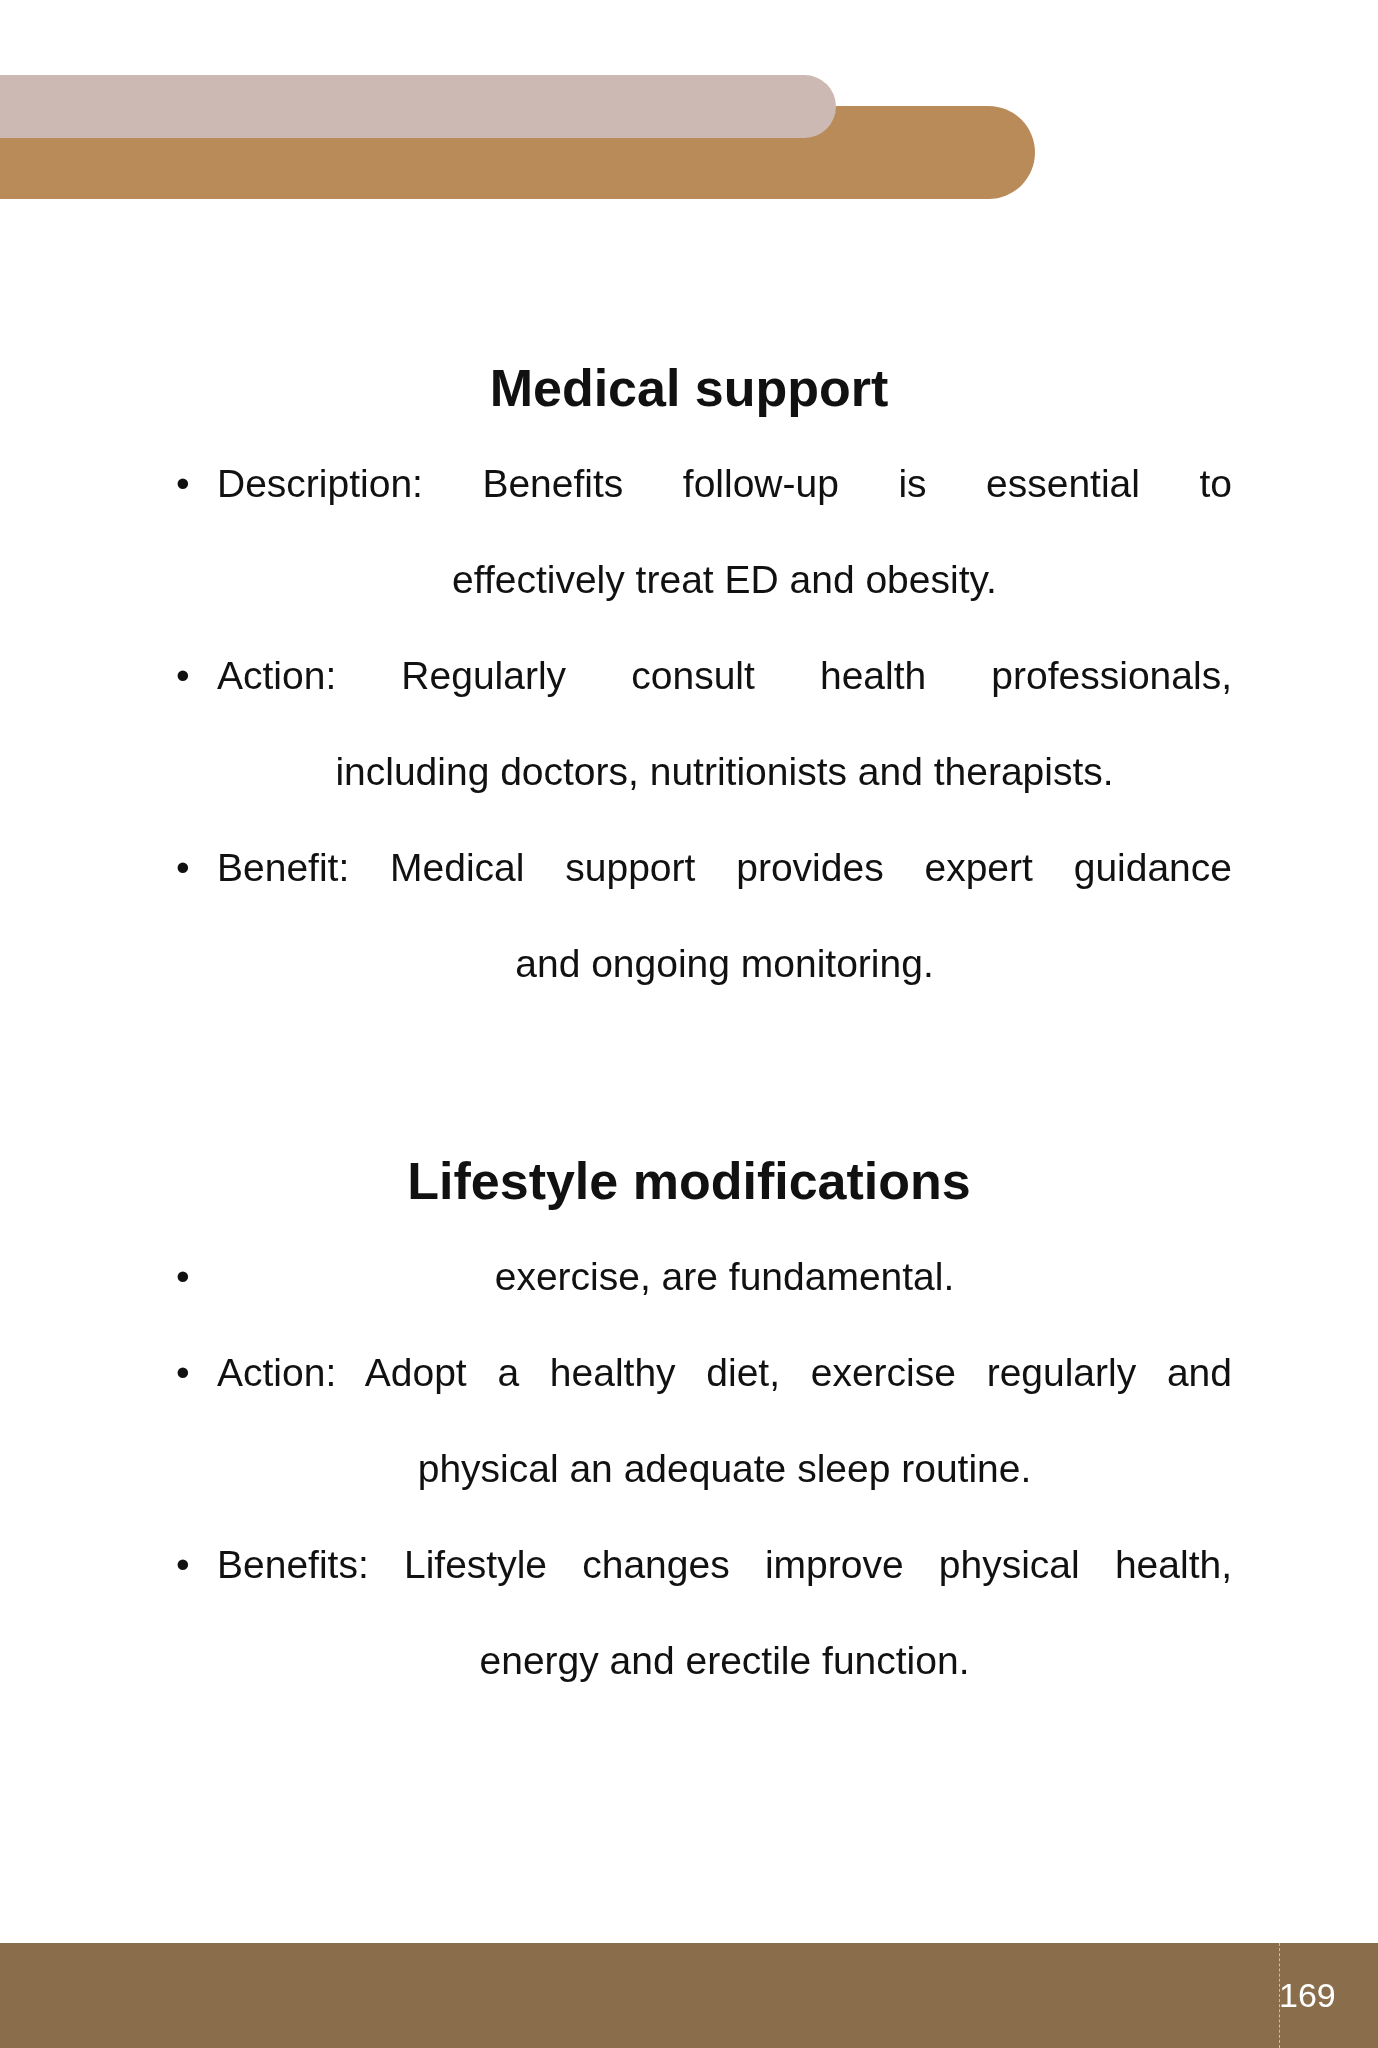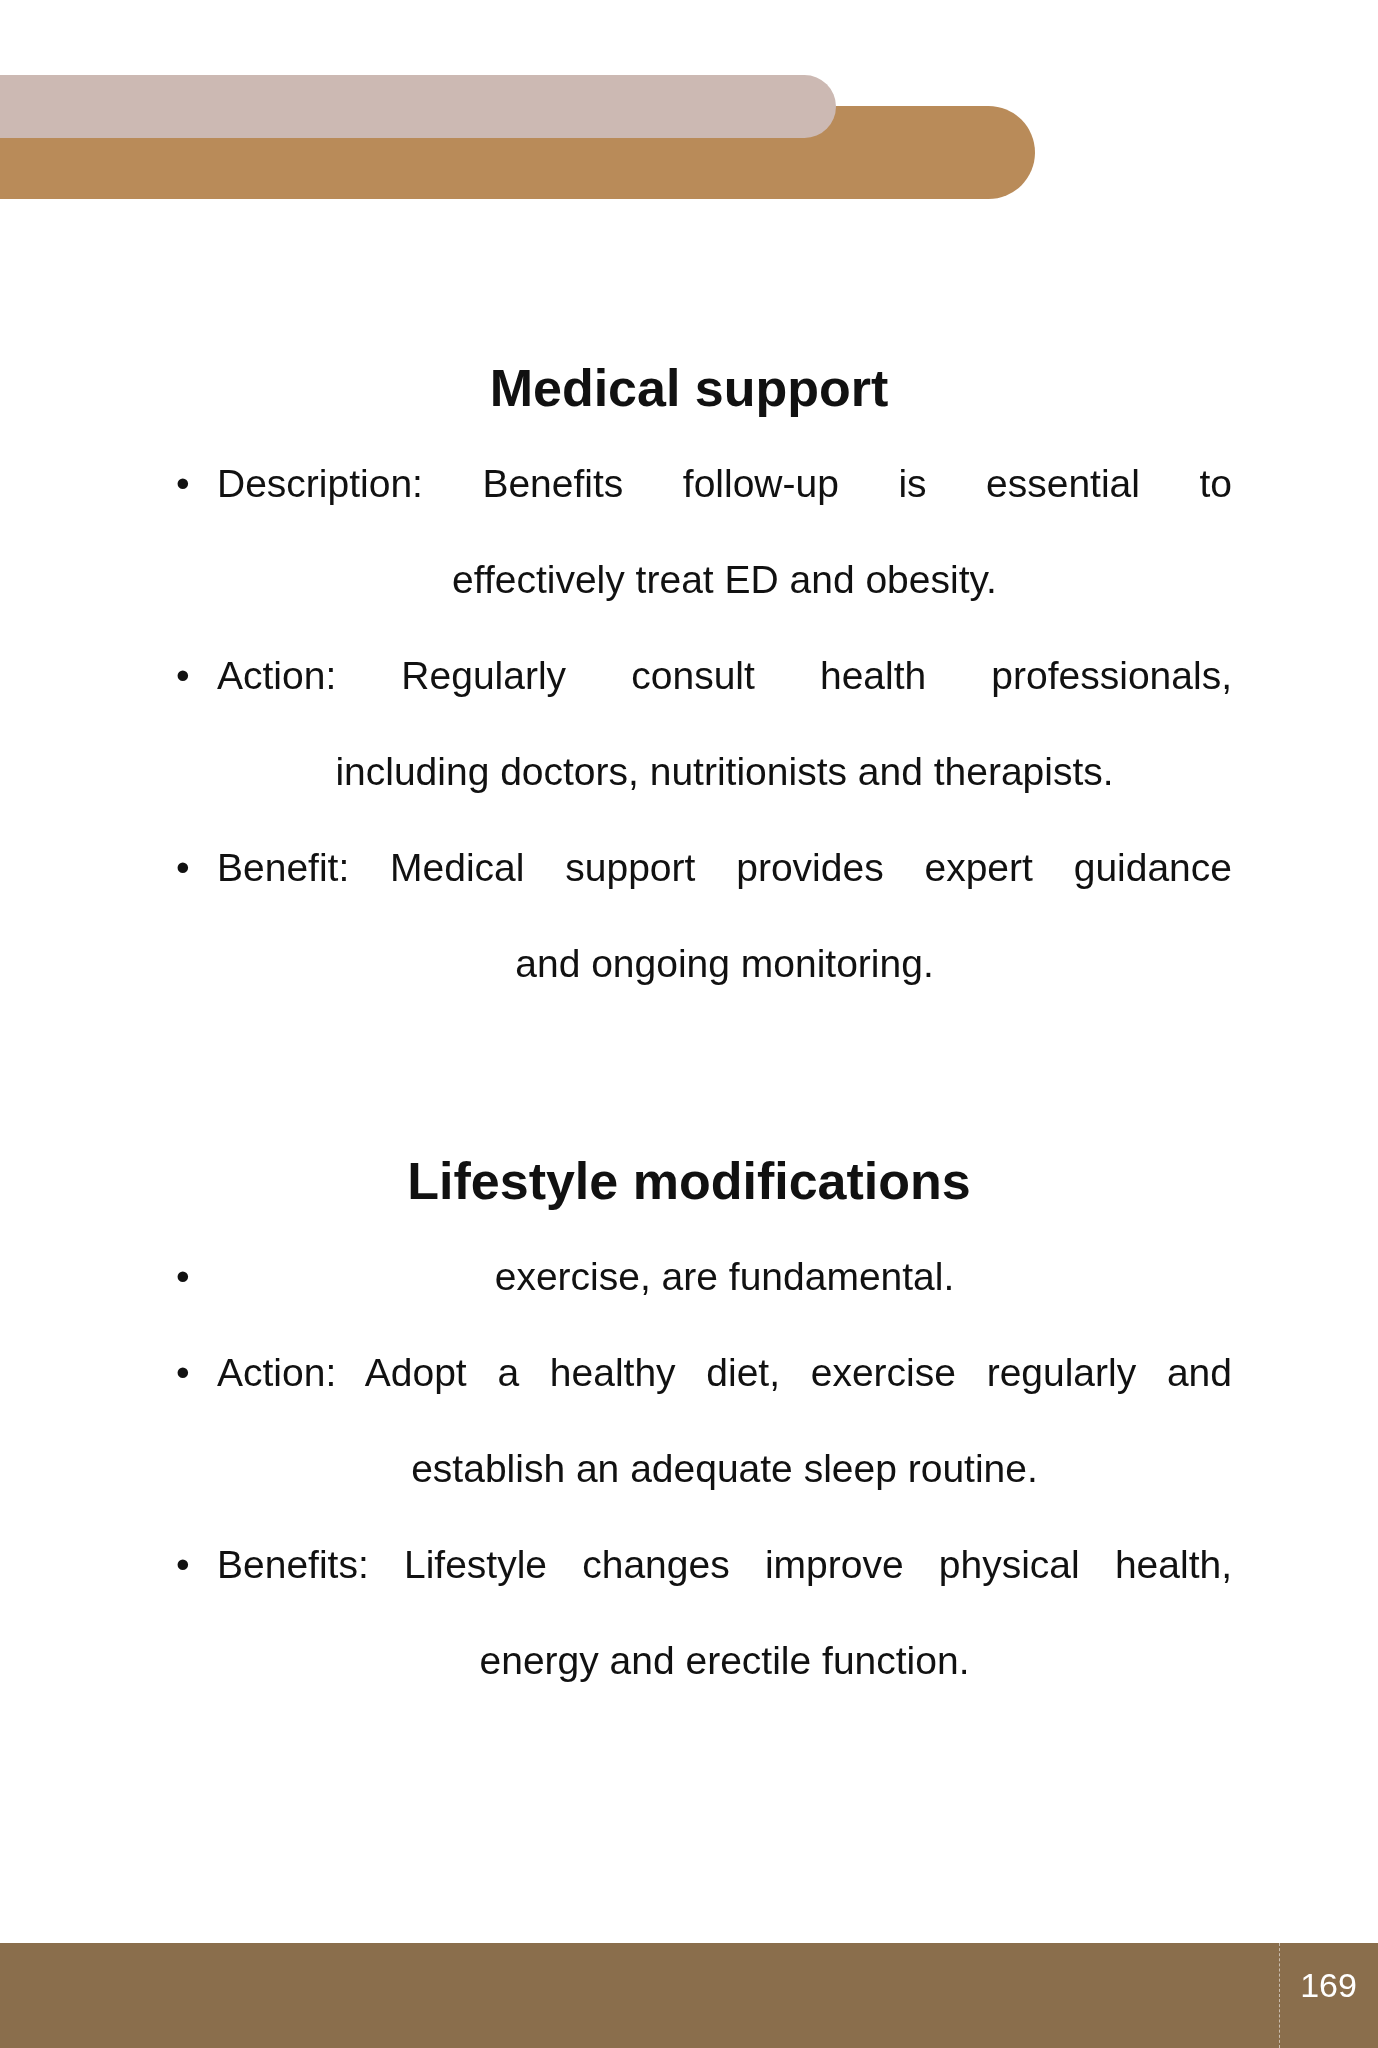--- a/index.html
+++ b/index.html
@@ -100,23 +100,23 @@
     height: 105px;
     border-left: 1px dashed rgba(255, 255, 255, 0.55);
   }
   .page-number {
     position: absolute;
     left: 1279px;
     width: 99px;
     top: 0;
     height: 105px;
     line-height: 85px;
-    padding-top: 0;
+    padding-top: 10px;
     box-sizing: border-box;
-    text-align: center;
+    text-align: left;
     font-size: 34px;
     color: var(--page_number_color, #ffffff);
   }
 </style>
 </head>
 <body>
 
 <div class="page">
 
   <div class="bar-brown"></div>
@@ -158,21 +158,21 @@
         <div class="bline justify">
           <span class="bullet-marker">•</span>
         </div>
         <div class="bline plain">exercise, are fundamental.</div>
       </div>
 
       <div class="bullet-item">
         <div class="bline justify">
           <span class="bullet-marker">•</span><span>Action: Adopt a healthy diet, exercise regularly and</span>
         </div>
-        <div class="bline plain">establish an adequate sleep routine.</div>
+        <div class="bline plain">physical an adequate sleep routine.</div>
       </div>
 
       <div class="bullet-item">
         <div class="bline justify">
           <span class="bullet-marker">•</span><span>Benefits: Lifestyle changes improve physical health,</span>
         </div>
         <div class="bline plain">energy and erectile function.</div>
       </div>
 
     </div>

